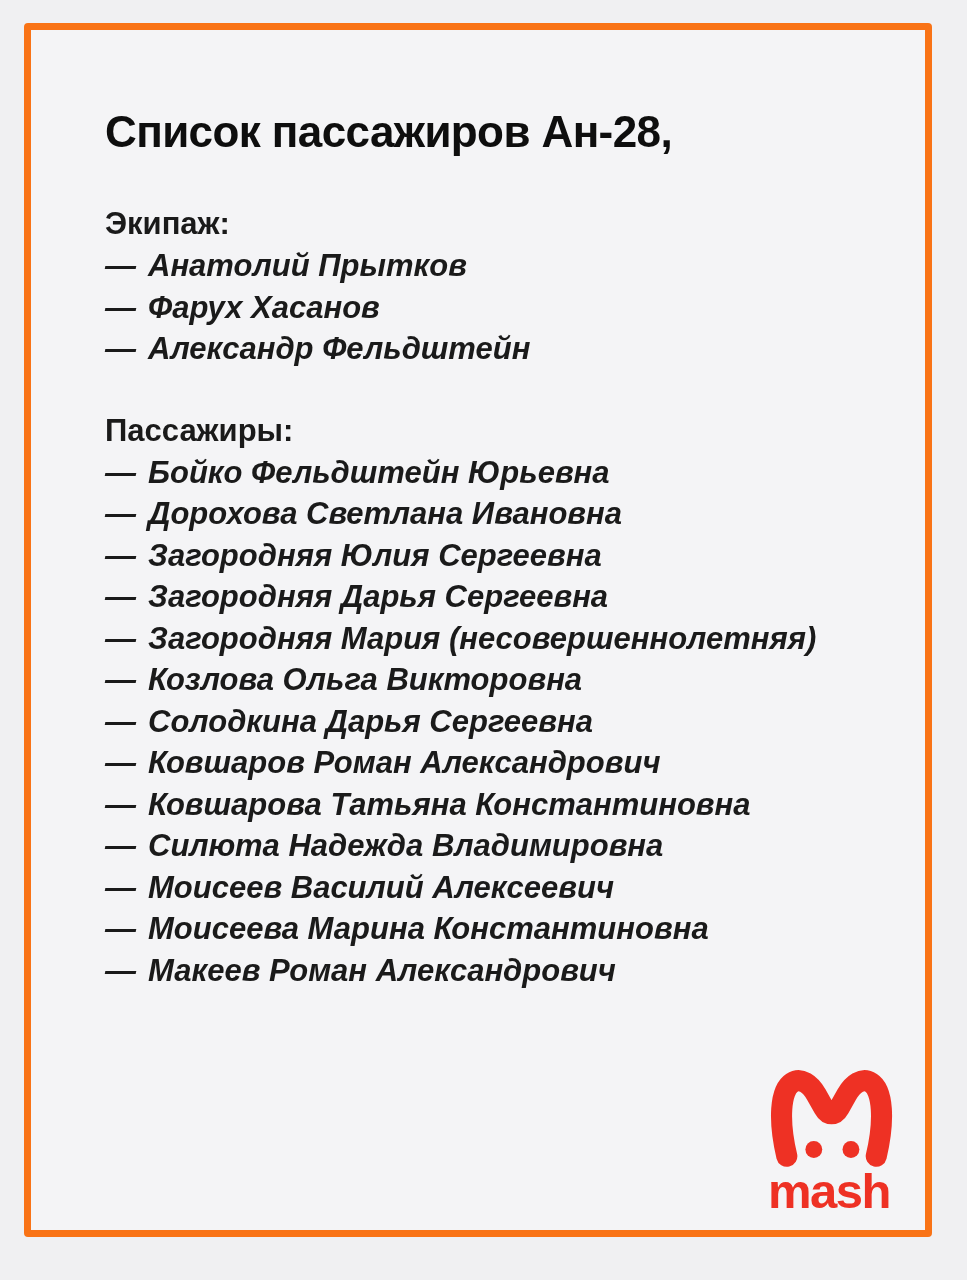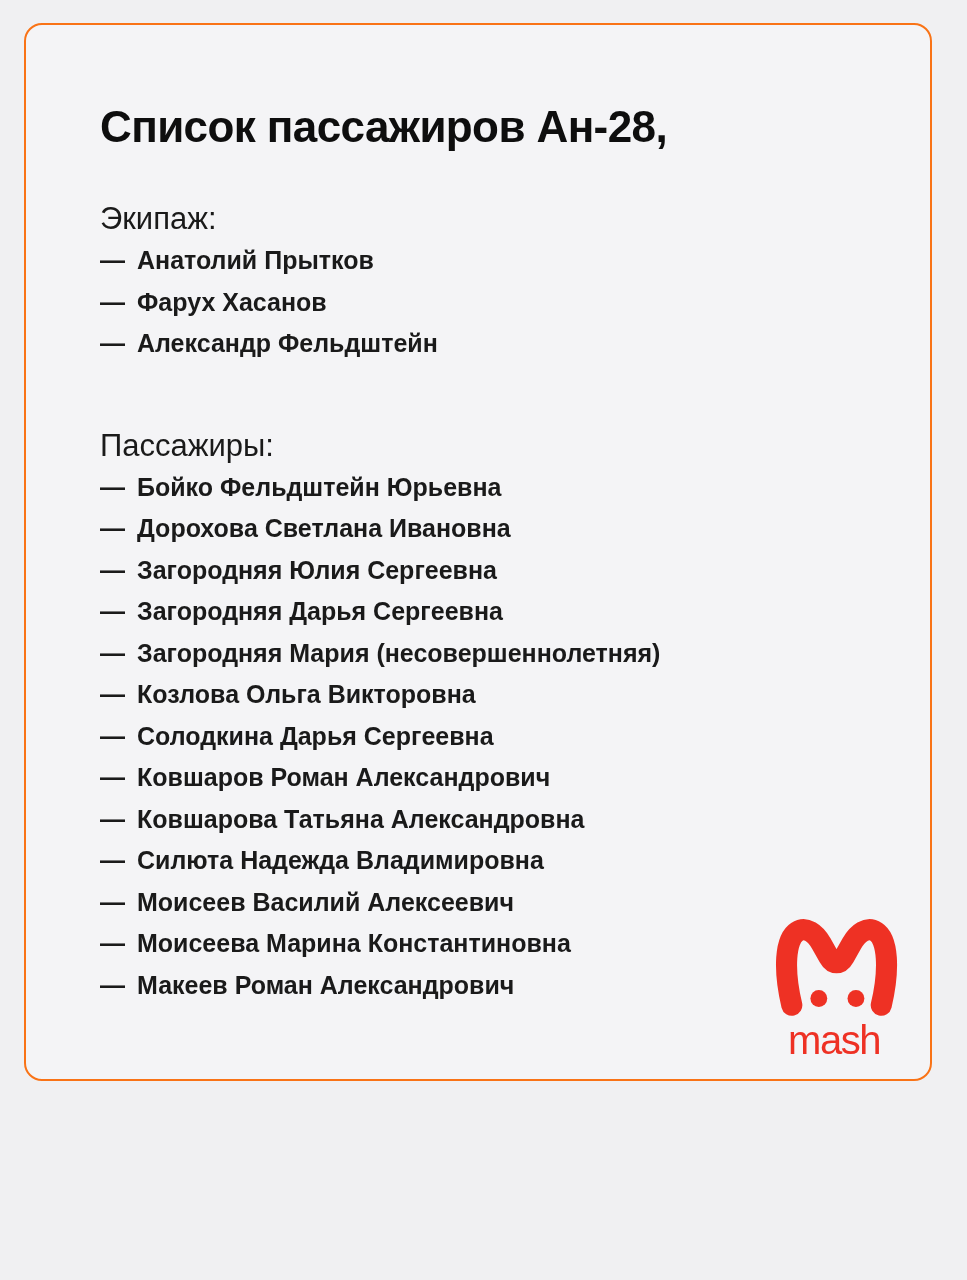--- a/index.html
+++ b/index.html
@@ -12,70 +12,71 @@
     background: #f0f0f2;
     font-family: "Liberation Sans", "DejaVu Sans", sans-serif;
     position: relative;
     overflow: hidden;
   }
   .card {
     position: absolute;
     left: 24px;
     top: 23px;
     width: 908px;
-    height: 1058px;
+    height: 1214px;
     background: #f4f4f6;
-    border: 2px solid #f97316;
-    border-radius: 18px;
+    border: 7px solid #f97316;
+    border-radius: 4px;
     box-sizing: border-box;
   }
   .content {
     padding: 72px 55px 0 74px;
     color: #151515;
   }
   .title {
     margin: 0;
     font-size: 44px;
     line-height: 59px;
     font-weight: 800;
     letter-spacing: -0.6px;
     color: #0e0e0e;
   }
   .title span { display: block; }
   .section { margin-top: 0; }
   .section-label {
     font-size: 31px;
     line-height: 42px;
-    font-weight: 400;
+    font-weight: 700;
     color: #1a1a1a;
   }
   .crew-section { margin-top: 42px; }
-  .passengers-section { margin-top: 60px; }
+  .passengers-section { margin-top: 40px; }
   .rows { margin: 0; padding: 0; list-style: none; }
   .row {
-    font-size: 25px;
+    font-size: 31px;
     line-height: 41.5px;
     font-weight: 600;
     color: #1a1a1a;
     white-space: nowrap;
+    font-style: italic;
   }
   .row .dash { margin-right: 12px; }
   .logo {
     position: absolute;
     right: 26px;
     bottom: 16px;
     width: 140px;
     display: flex;
     flex-direction: column;
     align-items: center;
   }
   .logo-icon { display: block; }
   .logo-wordmark {
-    font-size: 40px;
-    font-weight: 400;
+    font-size: 49px;
+    font-weight: 700;
     letter-spacing: -1.5px;
     color: #ee3124;
     line-height: 46px;
     margin-top: 0px;
   }
 </style>
 </head>
 <body>
 
 <div class="card">
@@ -113,21 +114,21 @@
 
 
           <li class="row"><span class="dash">—</span><span>Загородняя Мария (несовершеннолетняя)</span></li>
 
           <li class="row"><span class="dash">—</span><span>Козлова Ольга Викторовна</span></li>
 
           <li class="row"><span class="dash">—</span><span>Солодкина Дарья Сергеевна</span></li>
 
           <li class="row"><span class="dash">—</span><span>Ковшаров Роман Александрович</span></li>
 
-          <li class="row"><span class="dash">—</span><span>Ковшарова Татьяна Александровна</span></li>
+          <li class="row"><span class="dash">—</span><span>Ковшарова Татьяна Константиновна</span></li>
 
           <li class="row"><span class="dash">—</span><span>Силюта Надежда Владимировна</span></li>
 
           <li class="row"><span class="dash">—</span><span>Моисеев Василий Алексеевич</span></li>
 
           <li class="row"><span class="dash">—</span><span>Моисеева Марина Константиновна</span></li>
 
           <li class="row"><span class="dash">—</span><span>Макеев Роман Александрович</span></li>
         </ul>
     </div>

